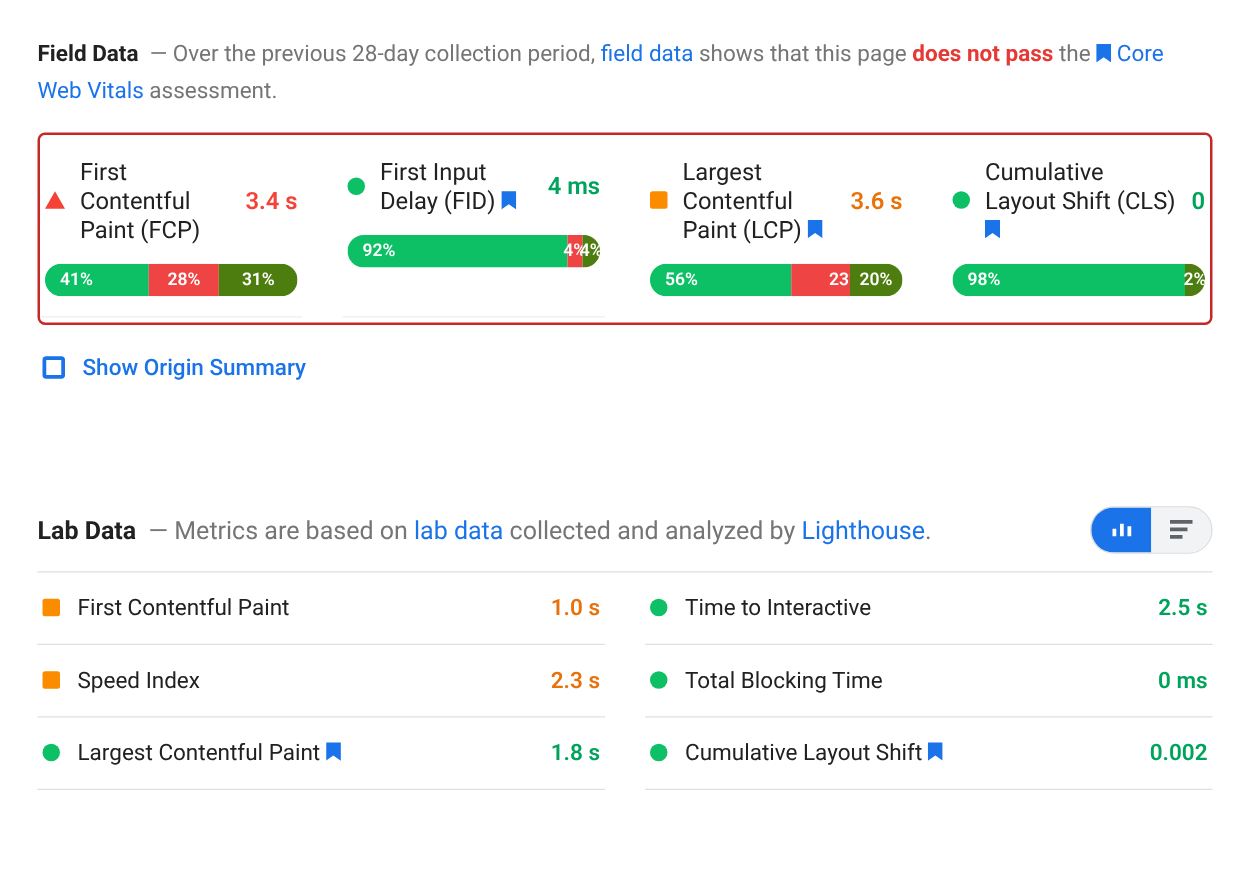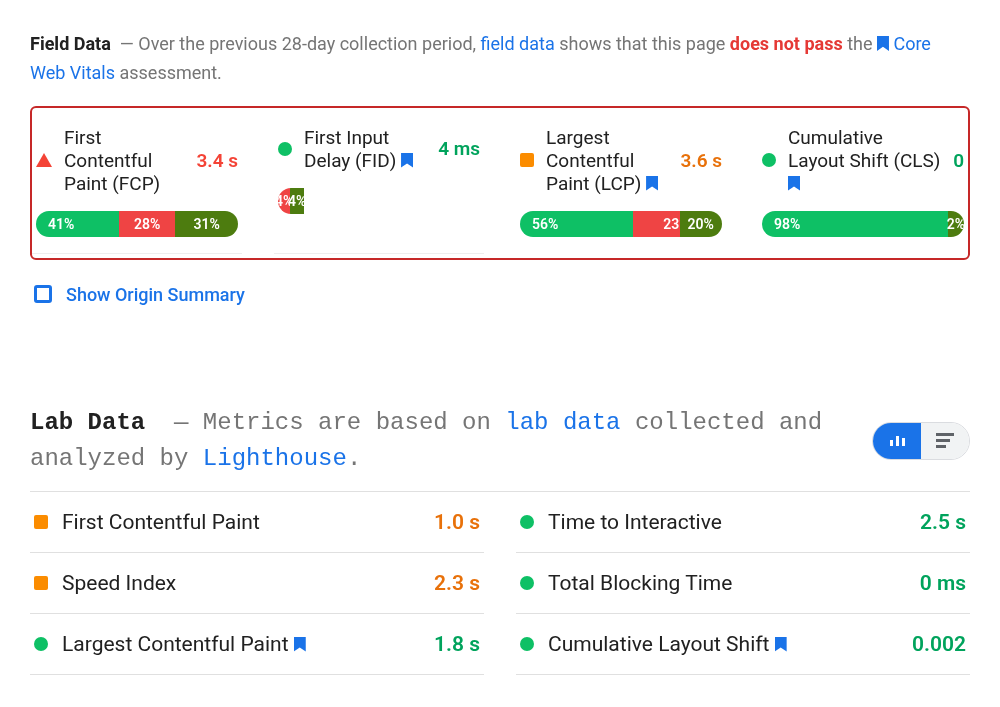--- a/index.html
+++ b/index.html
@@ -107,23 +107,22 @@
 
   .lab-header-row {
     display: flex;
     align-items: center;
     gap: 20px;
     margin-top: 60px;
     margin-bottom: 14px;
   }
   .lab-header-text {
     flex: 1;
-    font-size: 24px;
+    font-size: 20px;
     line-height: 1.5;
-    font-family: Liberation Mono, monospace;
   }
   .pill-switch {
     display: flex;
     border-radius: 22px;
     overflow: hidden;
     border: 1px solid #dadce0;
     height: 38px;
   }
   .pill-half {
     display: flex; align-items: center; justify-content: center;
@@ -146,21 +145,21 @@
     display: grid;
     grid-template-columns: 1fr 1fr;
     column-gap: 32px;
     border-top: 1px solid #e0e0e0;
   }
   .lab-metric {
     display: flex;
     align-items: center;
     gap: 14px;
     padding: 18px 4px;
-    font-size: 21px;
+    font-size: 18px;
     border-bottom: 1px solid #e0e0e0;
   }
   .lab-name { flex: 1; color: #212121; }
   .lab-value { font-weight: 600; }
 </style>
 </head>
 <body>
 
 <div class="section-header">
   <span class="section-title">Field Data</span>
@@ -189,20 +188,21 @@
           <div class="seg-poor" style="width: 31%;">31%</div>
         </div>
       </div>
       <div class="metric">
         <div class="metric-head">
           <span class="status-icon status-circle status-green"></span>
           <span class="metric-name">First Input Delay (FID) <span class="bookmark-icon blue-bookmark"></span></span>
           <span class="metric-value val-green">4 ms</span>
         </div>
         <div class="dist-bar">
+          <div class="seg-good" style="width: 87%;">92%</div>
           <div class="seg-ni" style="width: 6%;">4%</div>
           <div class="seg-poor" style="width: 7%;">4%</div>
         </div>
       </div>
       <div class="metric">
         <div class="metric-head">
           <span class="status-icon status-orange-sq"></span>
           <span class="metric-name">Largest Contentful Paint (LCP) <span class="bookmark-icon blue-bookmark"></span></span>
           <span class="metric-value val-orange">3.6 s</span>
         </div>

